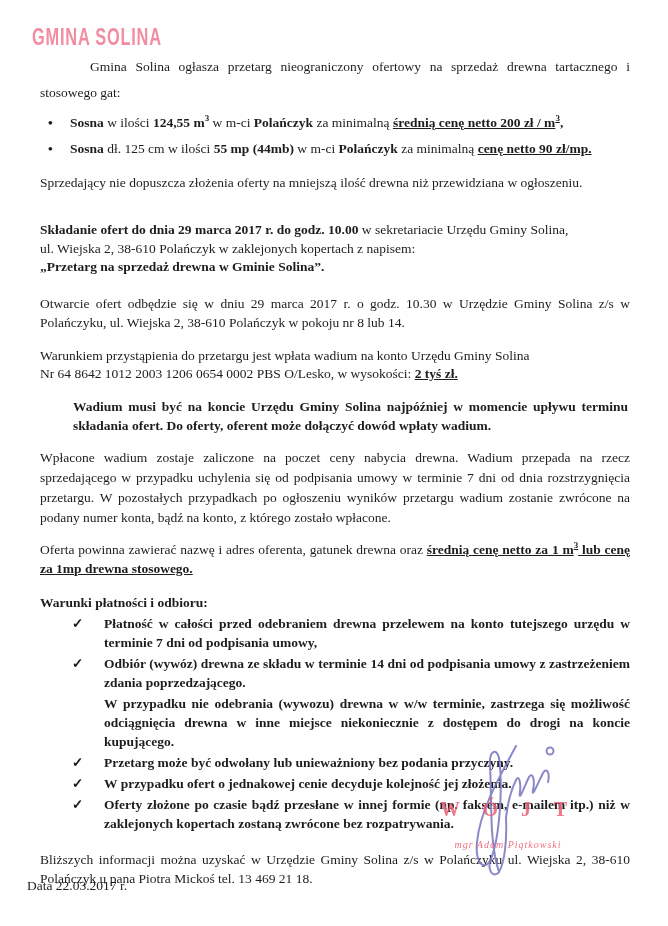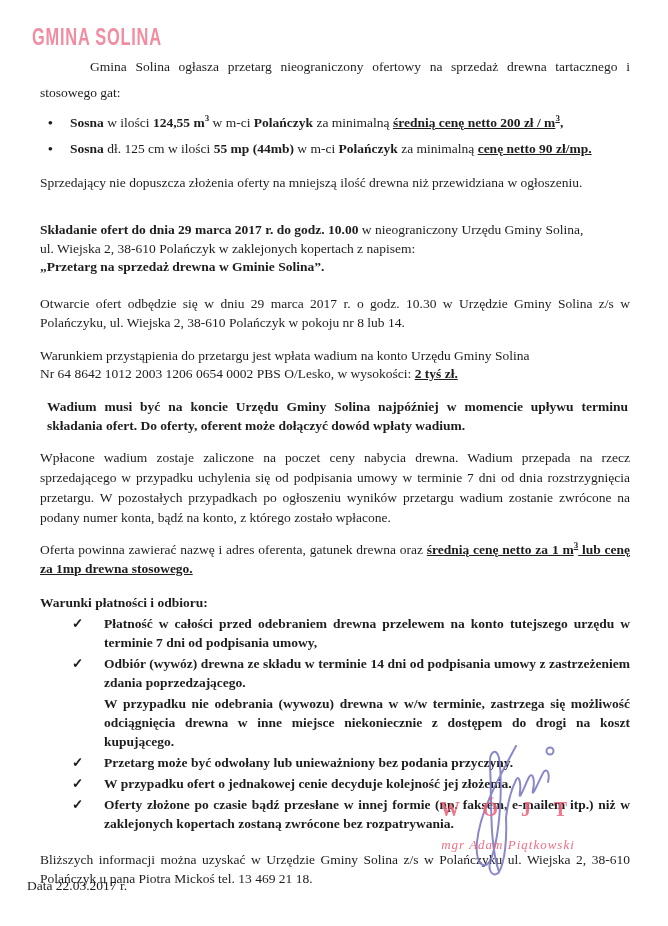--- a/index.html
+++ b/index.html
@@ -54,20 +54,21 @@
 
   .block{margin-top:17px;}
   .submission{margin-top:29px;line-height:18.5px;}
   .deposit{margin-top:15px;line-height:18.5px;}
 
   .deposit-bold{
     margin-top:13px;
     padding:0 2px 0 7px;
     font-weight:bold;
     text-align:justify;
+    margin-left:26px;
   }
   .rules{margin-top:13px;line-height:20px;}
   .offer{margin-top:12px;}
 
   .list-heading{margin-top:15px;font-weight:bold;}
   .check-row{display:flex;margin:2px 0;}
   .check{width:32px;margin-left:32px;text-align:left;font-weight:bold;}
   .check-text{flex:1;font-weight:bold;text-align:justify;}
   .continuation{margin-left:64px;font-weight:bold;text-align:justify;}
 
@@ -78,21 +79,21 @@
   
   .wojt-stamp{
     position:absolute;left:428px;top:800px;width:160px;
     text-align:center;color:var(--stamp-red);
   }
   .wojt-title{
     font-weight:bold;font-size:20px;letter-spacing:9px;
     font-family:"Liberation Serif", serif;opacity:.85;
   }
   .wojt-name{
-    margin-top:16px;font-style:italic;font-size:13px;letter-spacing:1px;
+    margin-top:16px;font-style:italic;font-size:10px;letter-spacing:1px;
     font-family:"Liberation Serif", serif;opacity:.9;white-space:nowrap;
   }
   .signature-svg{position:absolute;left:458px;top:742px;}
 </style>
 </head>
 <body>
 
 <div class="page">
   <div class="content">
 
@@ -109,21 +110,21 @@
       </div>
       <div class="bullet-row">
         <span class="bullet">•</span>
         <span class="bullet-text"><b>Sosna</b><span> dł. 125 cm w ilości </span><b>55 mp (44mb)</b><span> w m-ci </span><b>Polańczyk</b><span> za minimalną </span><span class="bu">cenę netto 90 zł/mp.</span></span>
       </div>
     </div>
 
     <p class="no-partial">Sprzedający nie dopuszcza złożenia oferty na mniejszą ilość drewna niż przewidziana w ogłoszeniu.</p>
 
     <div class="submission">
-      <p><b>Składanie ofert do dnia 29 marca 2017 r. do godz. 10.00</b><span> w nieograniczony Urzędu Gminy Solina,</span></p>
+      <p><b>Składanie ofert do dnia 29 marca 2017 r. do godz. 10.00</b><span> w sekretariacie Urzędu Gminy Solina,</span></p>
       <p>ul. Wiejska 2, 38-610 Polańczyk w zaklejonych kopertach z napisem:</p>
       <p><b>„Przetarg na sprzedaż drewna w Gminie Solina”.</b></p>
     </div>
 
     <p class="block just">Otwarcie ofert odbędzie się w dniu 29 marca 2017 r. o godz. 10.30 w Urzędzie Gminy Solina z/s w Polańczyku, ul. Wiejska 2, 38-610 Polańczyk w pokoju nr 8 lub 14.</p>
 
     <div class="deposit">
       <p>Warunkiem przystąpienia do przetargu jest wpłata wadium na konto Urzędu Gminy Solina</p>
       <p><span>Nr 64 8642 1012 2003 1206 0654 0002 PBS O/Lesko, w wysokości: </span><span class="bu">2 tyś zł.</span></p>
     </div>
@@ -136,21 +137,21 @@
 
     <p class="list-heading">Warunki płatności i odbioru:</p>
     <div class="check-row">
       <span class="check">✓</span>
       <span class="check-text">Płatność w całości przed odebraniem drewna przelewem na konto tutejszego urzędu w terminie 7 dni od podpisania umowy,</span>
     </div>
     <div class="check-row">
       <span class="check">✓</span>
       <span class="check-text">Odbiór (wywóz) drewna ze składu w terminie 14 dni od podpisania umowy z zastrzeżeniem zdania poprzedzającego.</span>
     </div>
-    <p class="continuation">W przypadku nie odebrania (wywozu) drewna w w/w terminie, zastrzega się możliwość odciągnięcia drewna w inne miejsce niekoniecznie z dostępem do drogi na koszt kupującego.</p>
+    <p class="continuation">W przypadku nie odebrania (wywozu) drewna w w/w terminie, zastrzega się możliwość odciągnięcia drewna w inne miejsce niekoniecznie z dostępem do drogi na koncie kupującego.</p>
 
     <div class="check-row">
       <span class="check">✓</span>
       <span class="check-text">Przetarg może być odwołany lub unieważniony bez podania przyczyny.</span>
     </div>
     <div class="check-row">
       <span class="check">✓</span>
       <span class="check-text">W przypadku ofert o jednakowej cenie decyduje kolejność jej złożenia.</span>
     </div>
     <div class="check-row">

